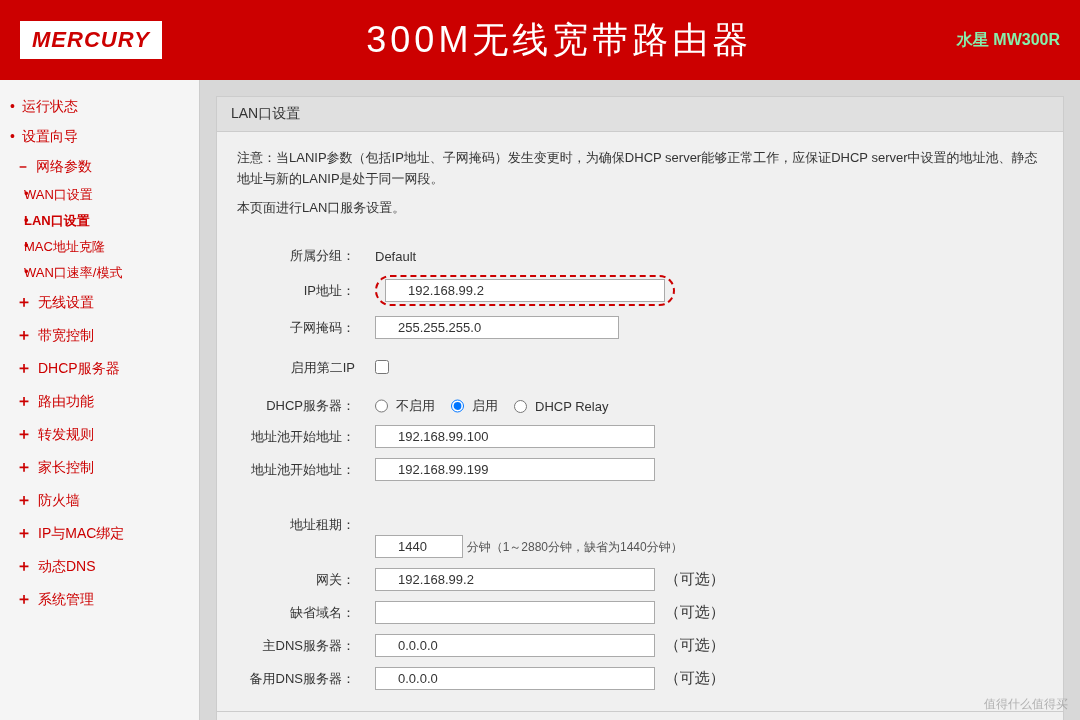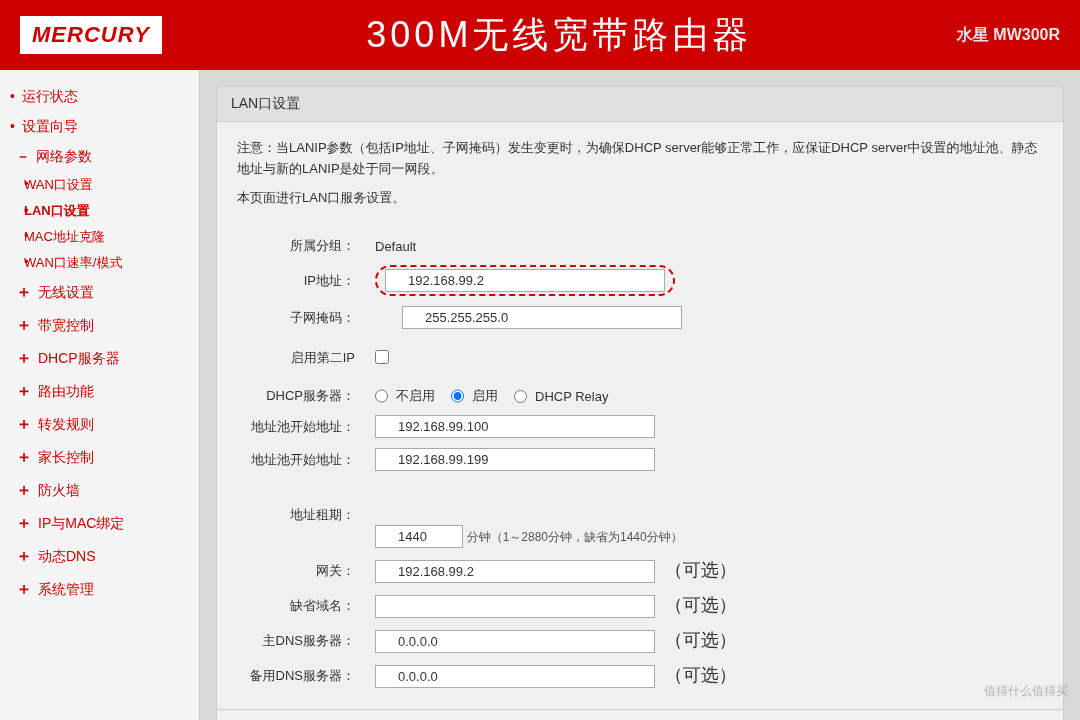--- a/index.html
+++ b/index.html
@@ -1,22 +1,22 @@
 <!DOCTYPE html>
 <html><head>
   <meta charset="utf-8">
   <style>
     * { box-sizing: border-box; margin: 0; padding: 0; }
     body { font-family: 'SimHei', 'Microsoft YaHei', sans-serif; font-size: 14px; background: #e0e0e0; width: 1080px; height: 720px; overflow: hidden; }
 
     
-    .header { display: flex; align-items: center; background: #cc0000; height: 70px; padding: 0 20px; }
+    .header { display: flex; align-items: center; background: #cc0000; height: 80px; padding: 0 20px; }
     .header-logo { background: white; color: #cc0000; font-weight: 900; font-size: 22px; padding: 6px 12px; font-style: italic; letter-spacing: 1px; }
     .header-title { flex: 1; text-align: center; color: white; font-size: 36px; font-weight: normal; letter-spacing: 4px; }
-    .header-model { color: #e5e5e5; font-size: 16px; white-space: nowrap; }
+    .header-model { color: #86efac; font-size: 16px; white-space: nowrap; }
     .header-model span { font-weight: bold; }
 
     
     .main { display: flex; height: calc(720px - 70px); background: #d0d0d0; }
 
     
     .sidebar { width: 200px; background: #f5f5f5; padding: 12px 0; border-right: 1px solid #ccc; flex-shrink: 0; }
     .sidebar-item { padding: 6px 16px 6px 22px; color: #cc0000; font-size: 14px; cursor: pointer; position: relative; }
     .sidebar-item::before { content: '•'; position: absolute; left: 10px; color: #cc0000; }
     .sidebar-section { padding: 6px 16px 6px 16px; color: #cc0000; font-size: 14px; cursor: pointer; display: flex; align-items: center; }
@@ -52,45 +52,45 @@
       color: #333;
     }
     input[type="checkbox"] {
       width: 14px; height: 14px;
     }
     input[type="radio"] {
       margin-right: 4px;
     }
 
     .ip-input { width: 280px; }
-    .subnet-input { width: 280px; margin-left: 27px; }
+    .subnet-input { width: 244px; }
     .pool-input { width: 280px; }
     .lease-input { width: 88px; margin-top: 44px; }
     .gateway-input { width: 280px; }
     .dns-input { width: 280px; }
 
-    .optional { color: #333; font-size: 18px; margin-left: 6px; }
+    .optional { color: #333; font-size: 15px; margin-left: 6px; }
 
     
     .radio-group { display: flex; align-items: center; gap: 16px; }
     .radio-item { display: flex; gap: 4px; font-size: 13px; }
 
     
     .save-bar { border-top: 1px solid #ccc; padding: 12px 20px; background: #f0f0f0; }
     .save-btn {
       border: 1px solid #888;
       background: #e8e8e8;
       padding: 5px 20px;
       font-size: 14px;
       cursor: pointer;
       color: #333;
     }
 
     
-    .watermark { position: fixed; bottom: 20px; right: 12px; color: rgba(150,150,150,0.7); font-size: 12px; margin-left: 8px; }
+    .watermark { position: fixed; bottom: 7px; right: 12px; color: rgba(150,150,150,0.7); font-size: 12px; margin-left: 8px; }
   </style>
 </head>
 <body>
 
 <div class="header">
   <div class="header-logo">MERCURY</div>
   <div class="header-title">300M无线宽带路由器</div>
   <div class="header-model">
     <span>水星</span> <span style="font-weight:bold;">MW300R</span>
   </div>

